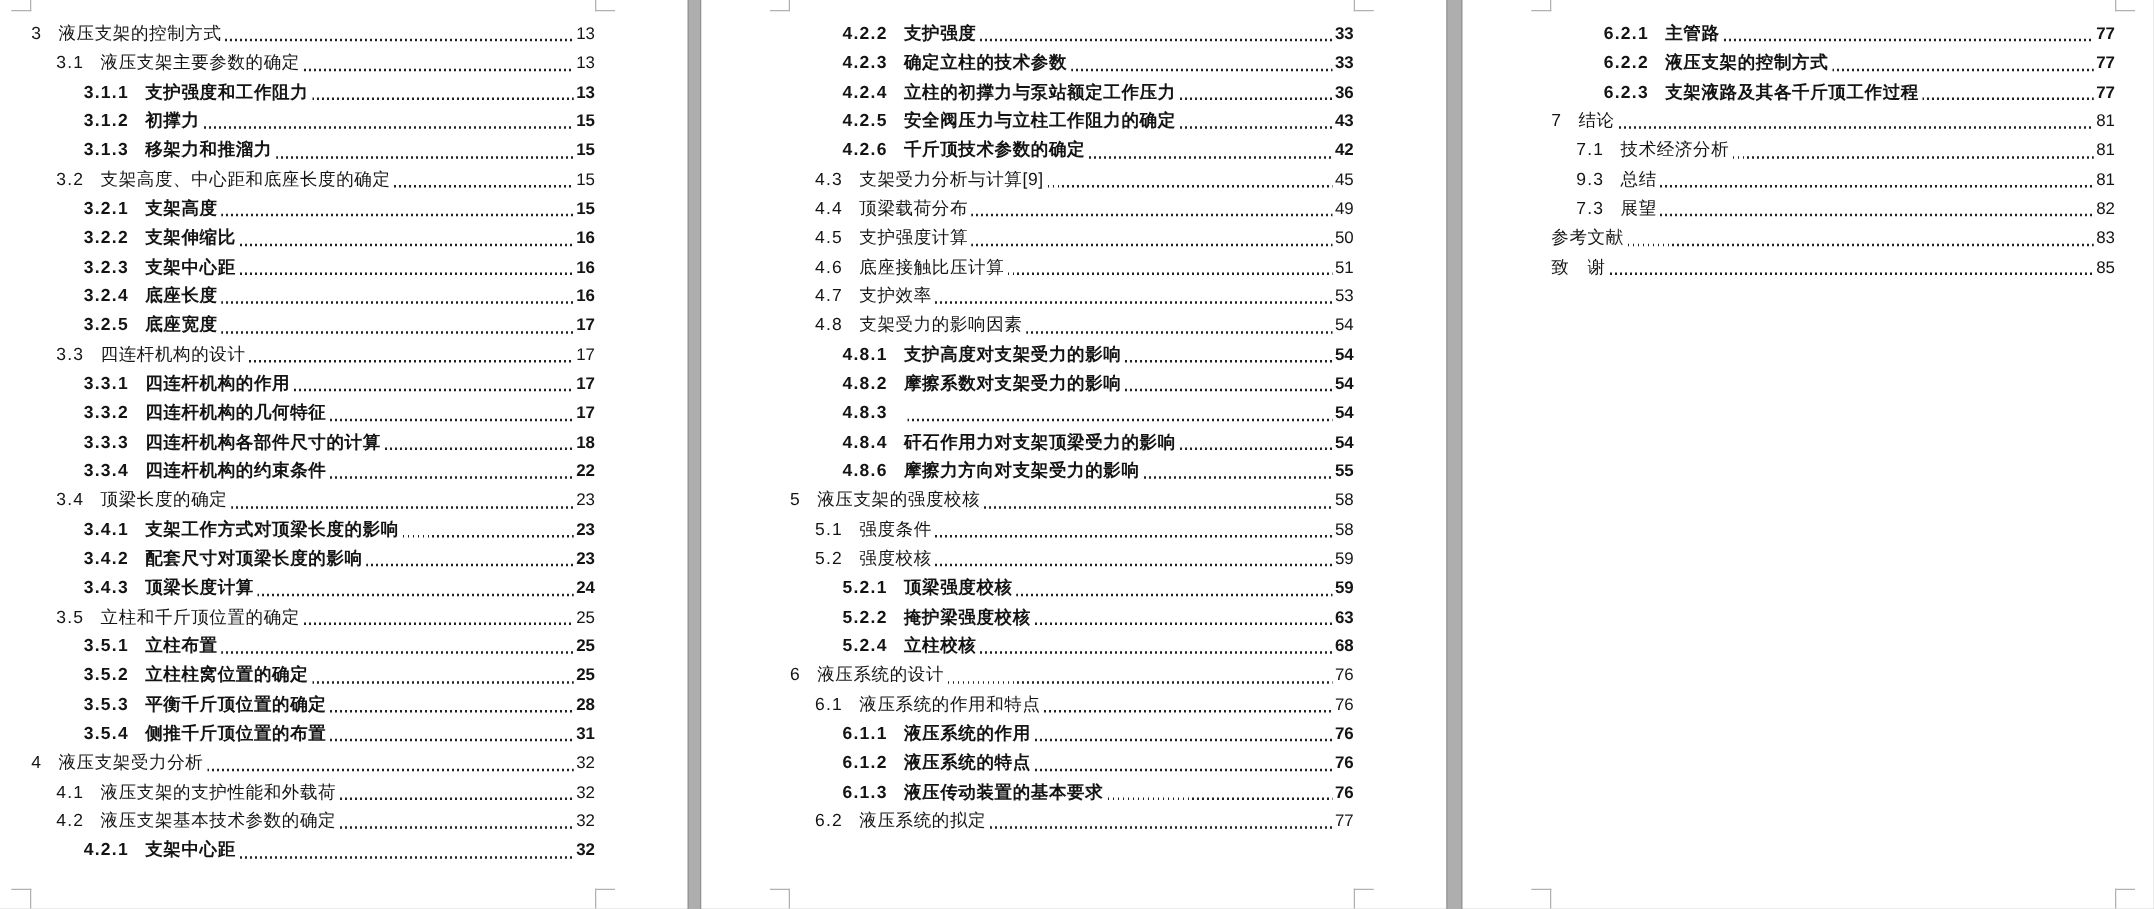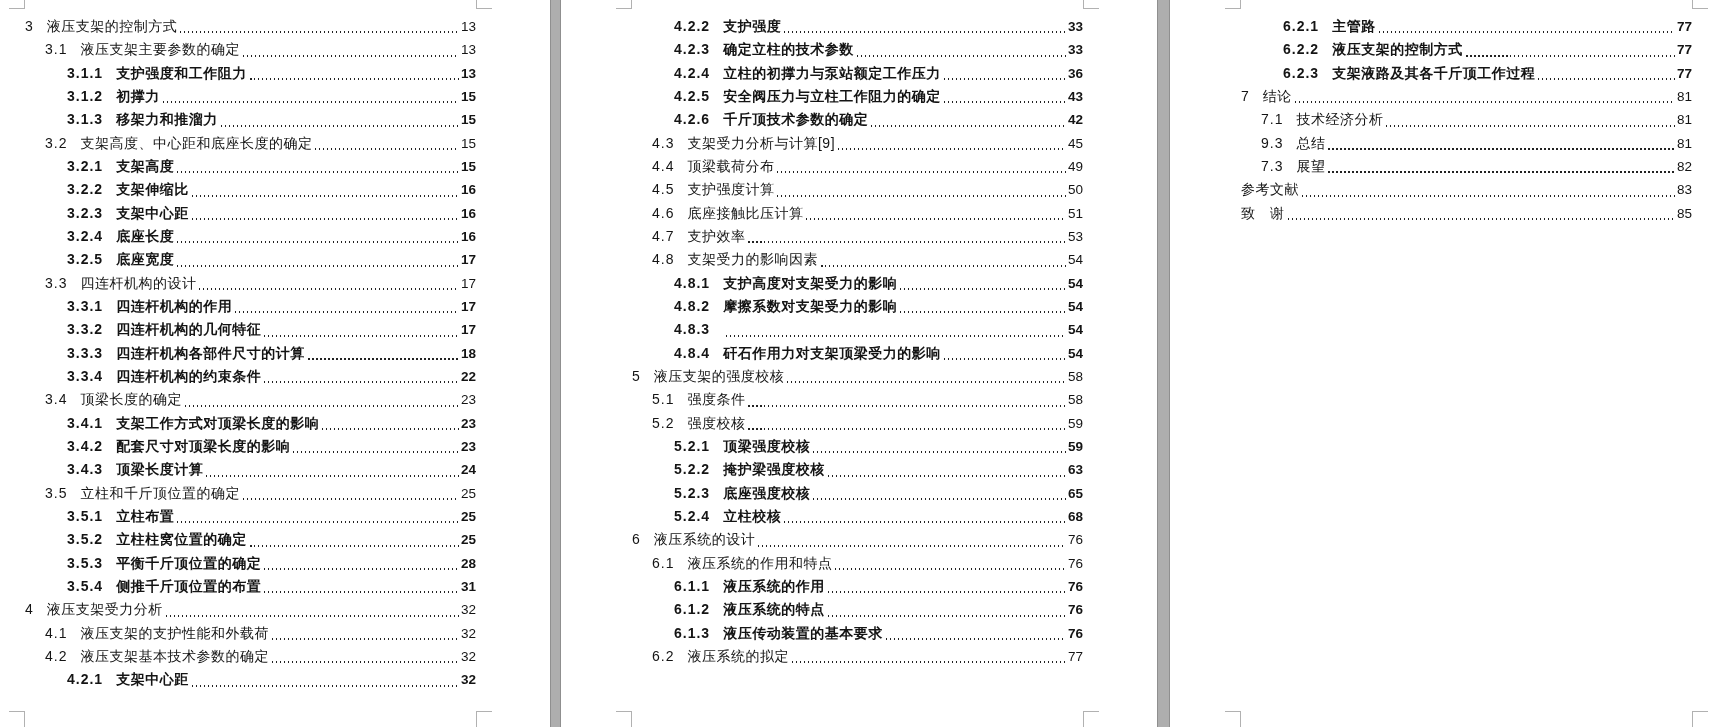--- a/index.html
+++ b/index.html
@@ -325,20 +325,26 @@
           <span class="num">4.8.3</span>
           <span class="leader"></span>
           <span class="pagenum">54</span>
         </div>
         <div class="row lvl3">
           <span class="num">4.8.4</span>
           <span class="title">矸石作用力对支架顶梁受力的影响</span>
           <span class="leader"></span>
           <span class="pagenum">54</span>
         </div>
+        <div class="row lvl3">
+          <span class="num">4.8.6</span>
+          <span class="title">摩擦力方向对支架受力的影响</span>
+          <span class="leader"></span>
+          <span class="pagenum">55</span>
+        </div>
         <div class="row lvl1">
           <span class="num">5</span>
           <span class="title">液压支架的强度校核</span>
           <span class="leader"></span>
           <span class="pagenum">58</span>
         </div>
         <div class="row lvl2">
           <span class="num">5.1</span>
           <span class="title">强度条件</span>
           <span class="leader"></span>
@@ -354,26 +360,20 @@
           <span class="num">5.2.1</span>
           <span class="title">顶梁强度校核</span>
           <span class="leader"></span>
           <span class="pagenum">59</span>
         </div>
         <div class="row lvl3">
           <span class="num">5.2.2</span>
           <span class="title">掩护梁强度校核</span>
           <span class="leader"></span>
           <span class="pagenum">63</span>
-        </div>
-        <div class="row lvl3">
-          <span class="num">5.2.3</span>
-          <span class="title">底座强度校核</span>
-          <span class="leader"></span>
-          <span class="pagenum">65</span>
         </div>
         <div class="row lvl3">
           <span class="num">5.2.4</span>
           <span class="title">立柱校核</span>
           <span class="leader"></span>
           <span class="pagenum">68</span>
         </div>
         <div class="row lvl1">
           <span class="num">6</span>
           <span class="title">液压系统的设计</span>

